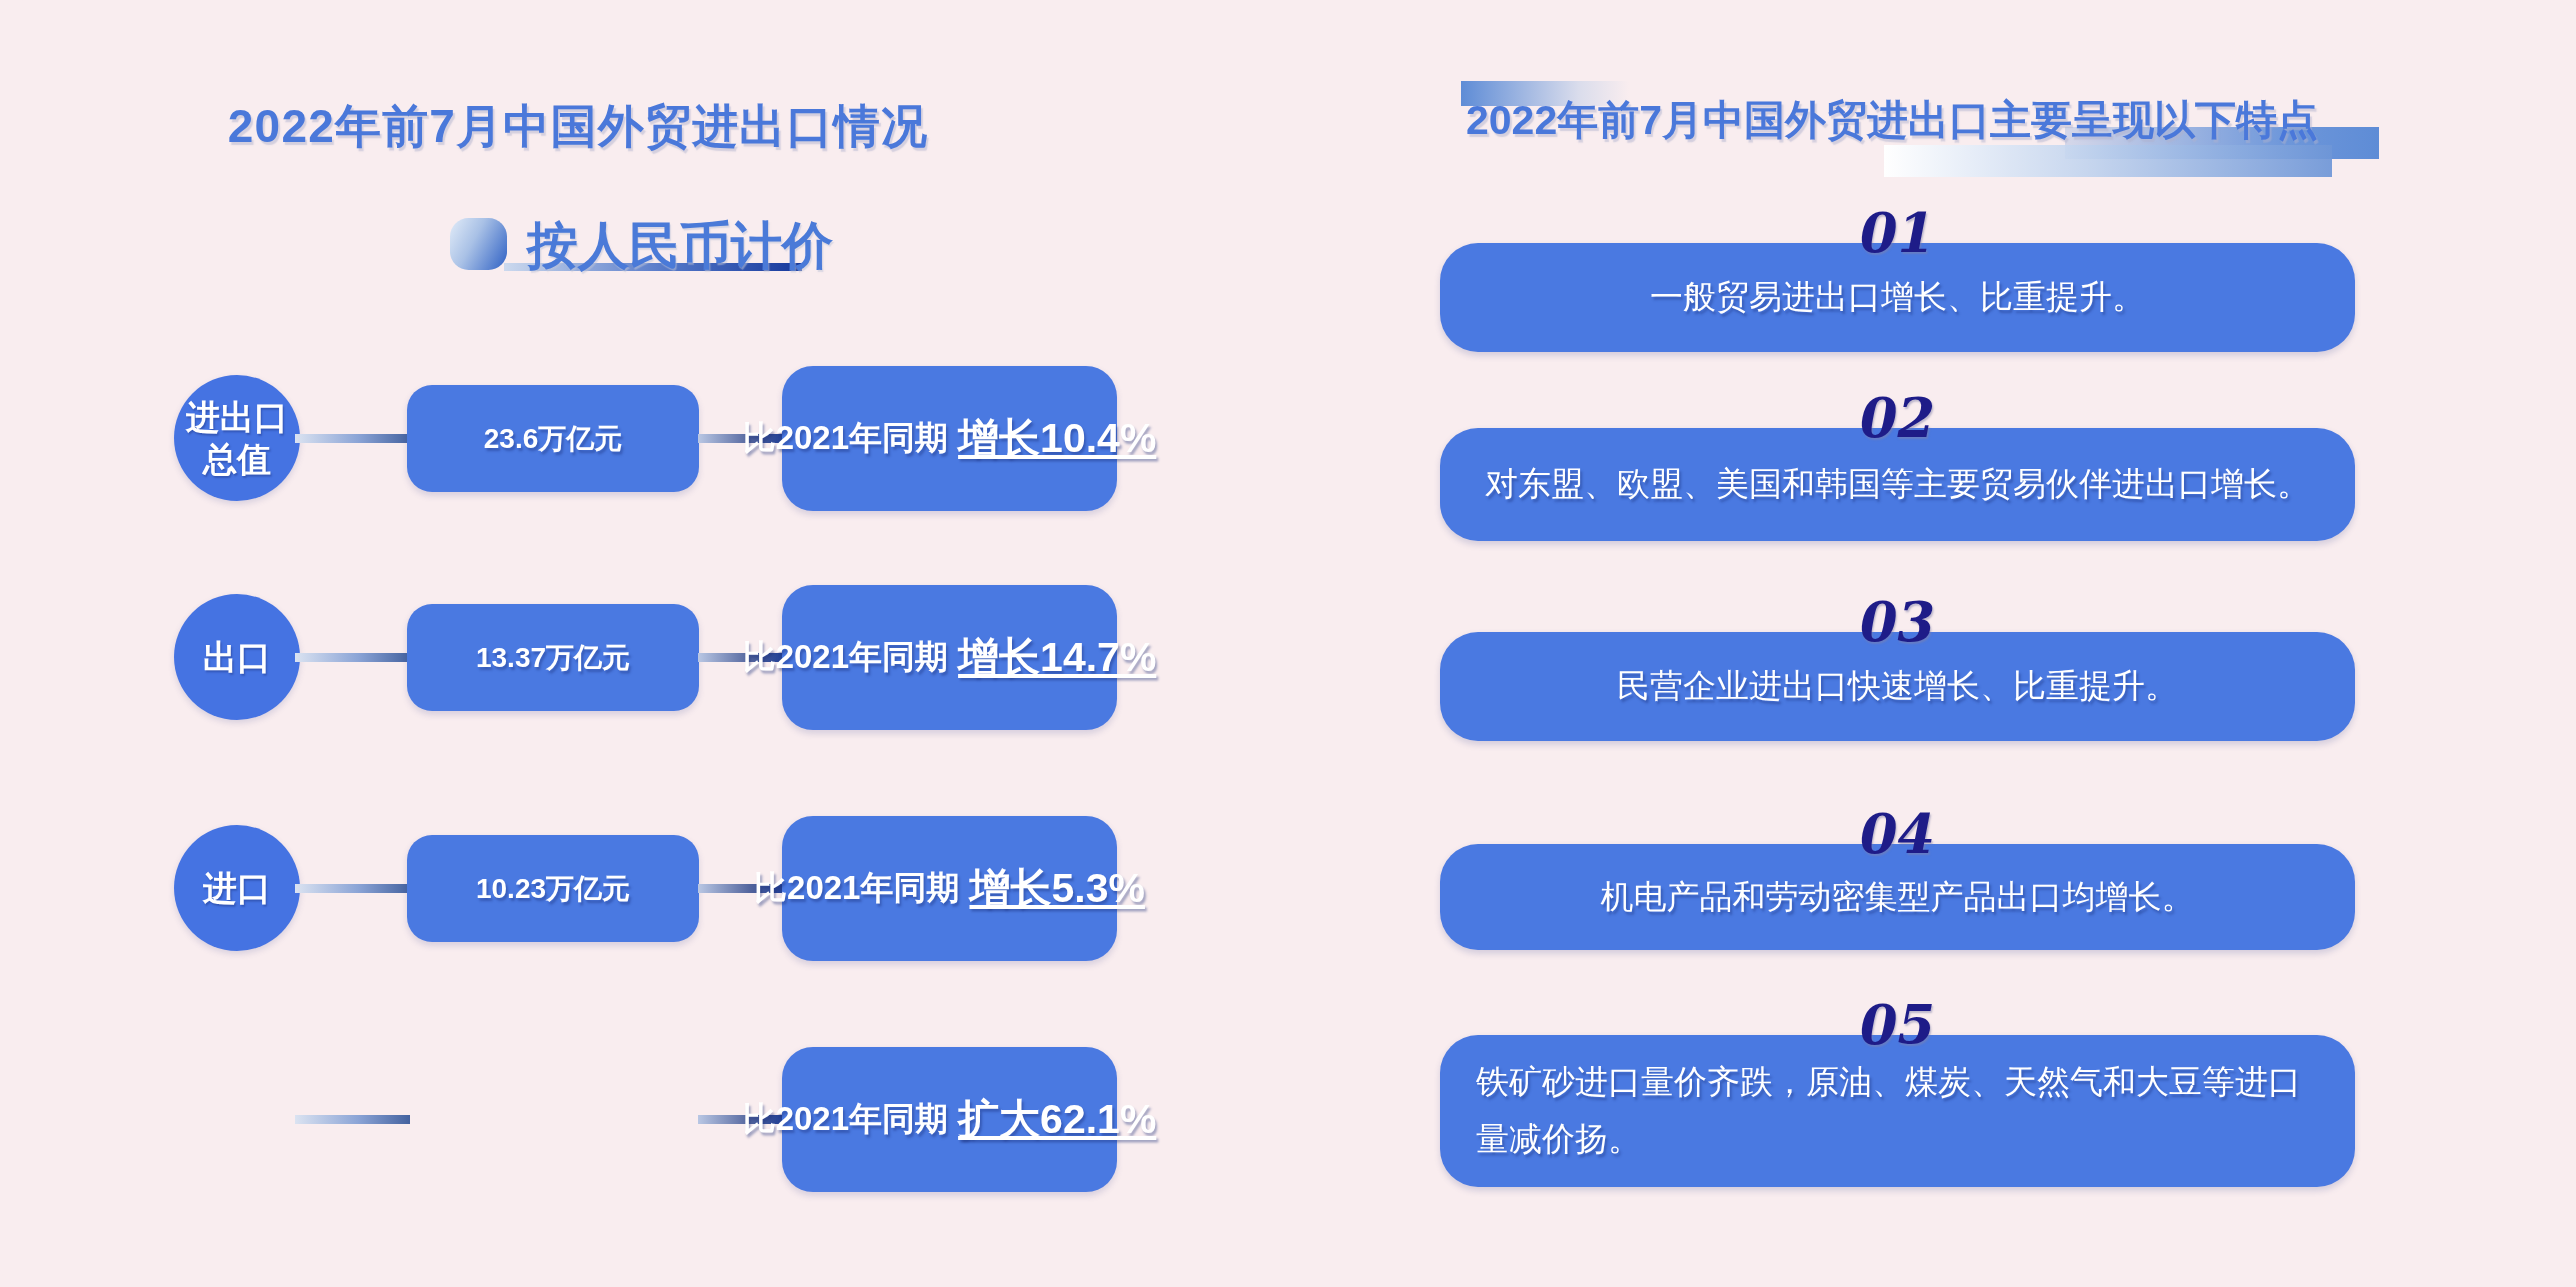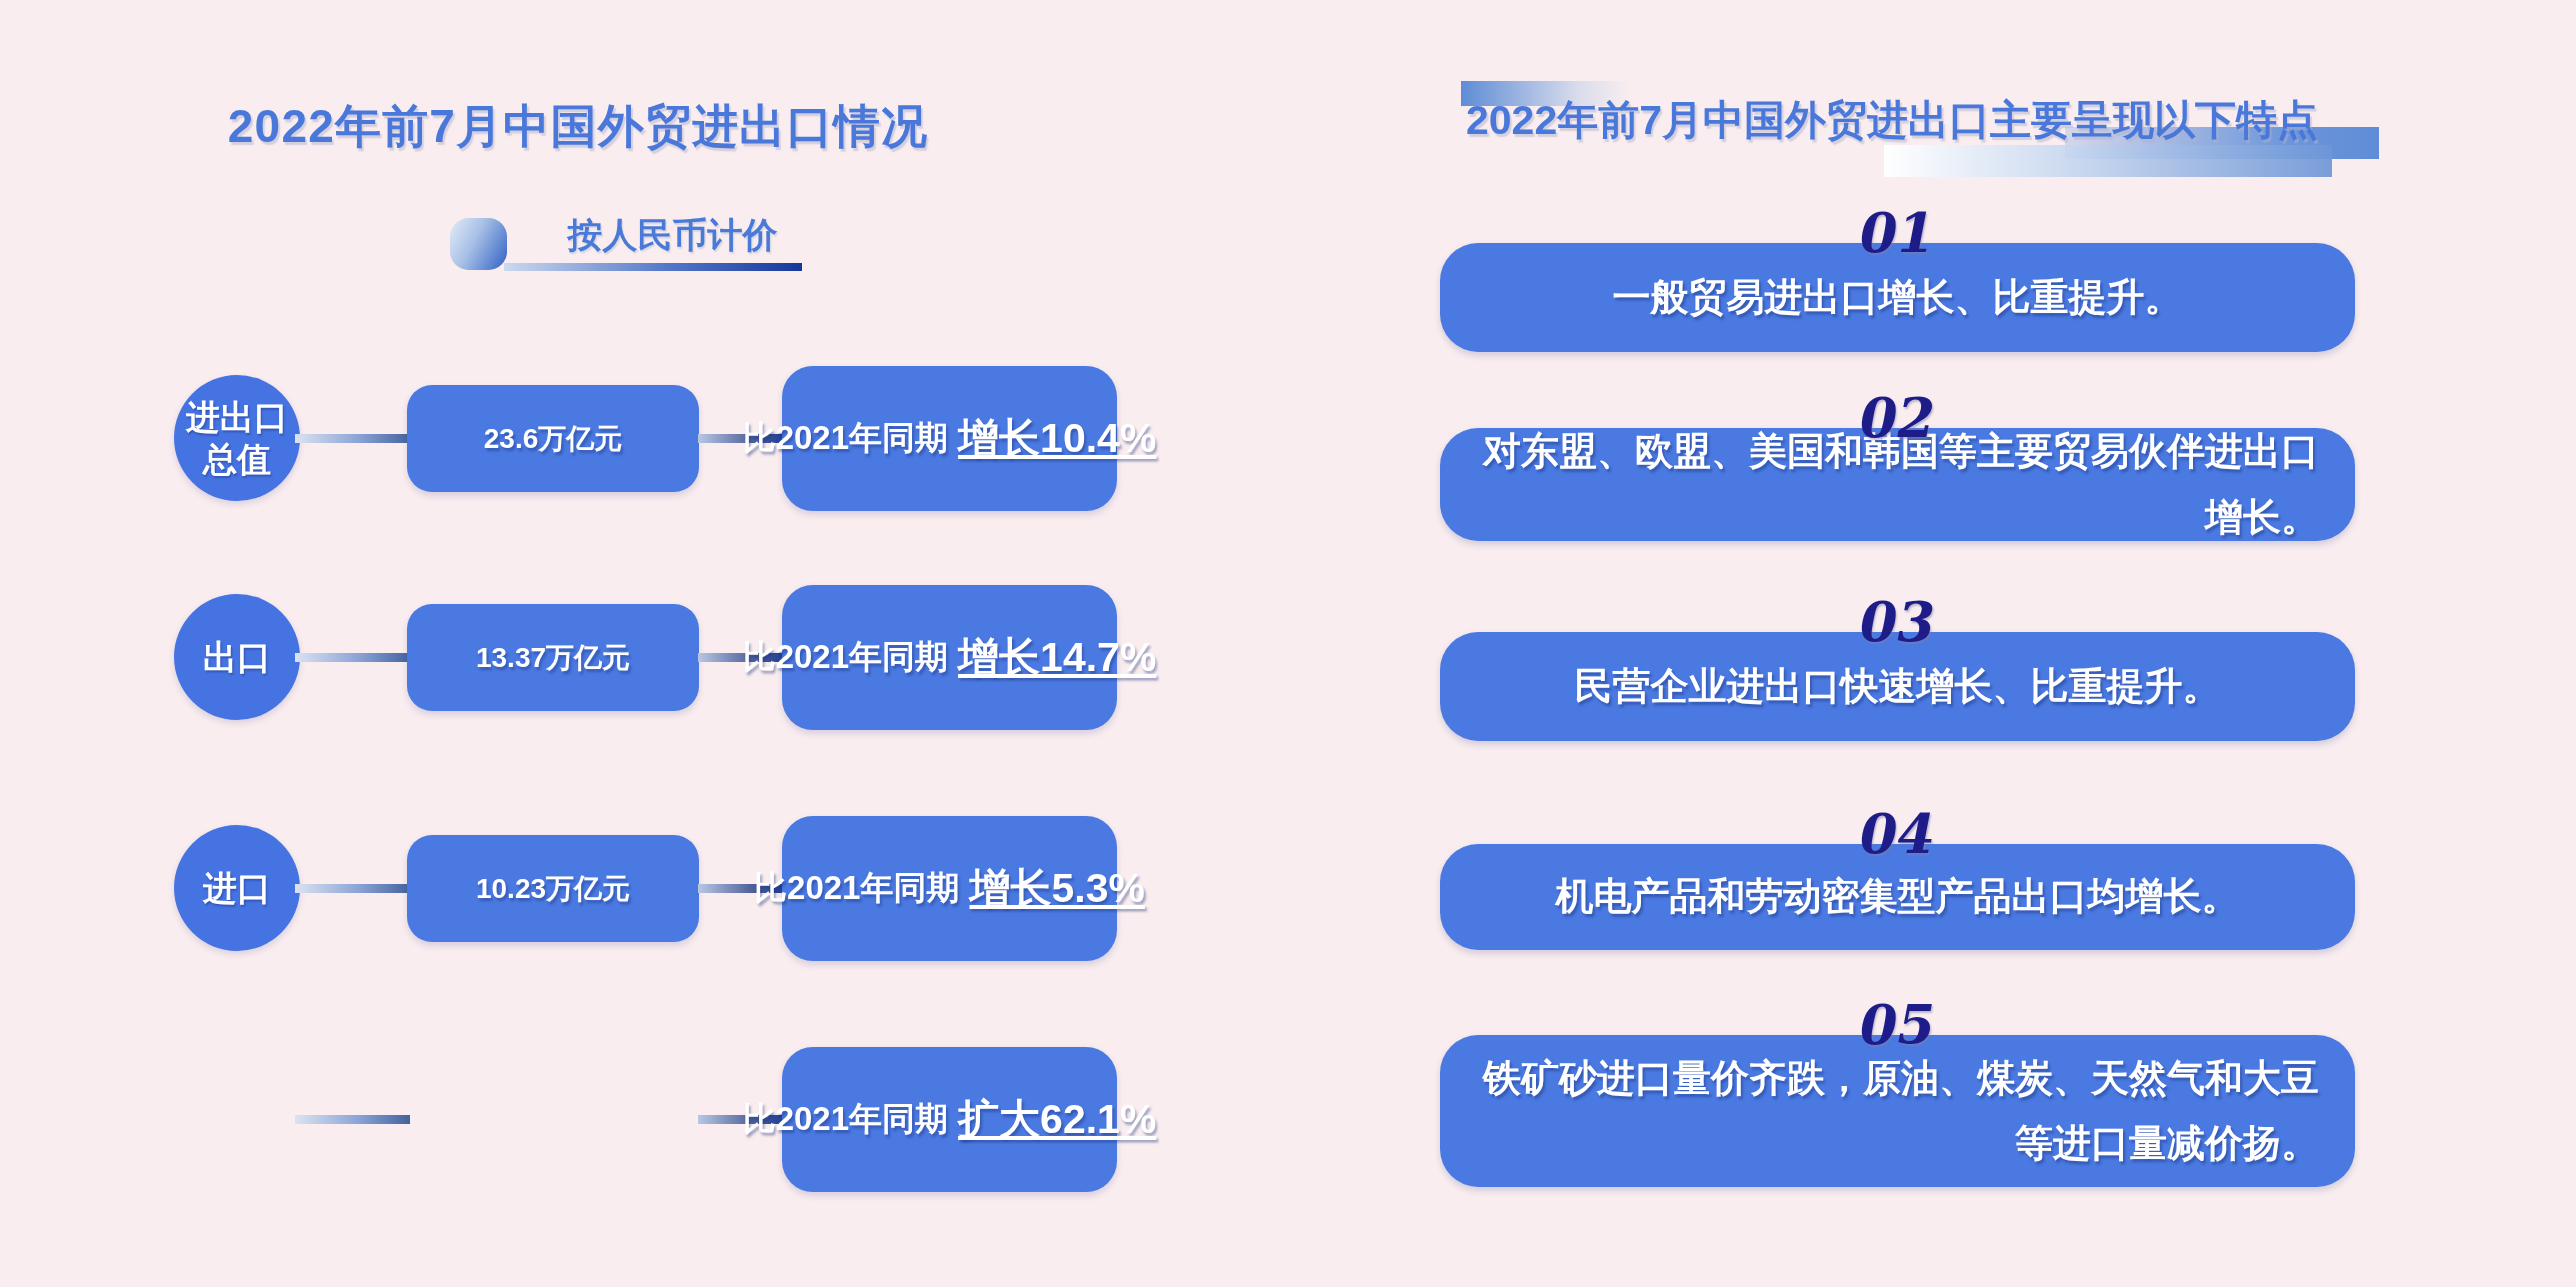--- a/index.html
+++ b/index.html
@@ -34,21 +34,21 @@
     position:absolute; left:0; top:1.9px; width:57px; height:52px;
     border-radius:18.5px;
     background:linear-gradient(118deg,#e2ecf8 0%,#a9c1e6 42%,#2e60c4 100%);
   }
   .subtitle-underline{
     position:absolute; left:54px; top:47px; width:298px; height:8px;
     background:linear-gradient(to right,#ccd9ee 0%,#5377c8 55%,#16389b 100%);
   }
   .subtitle-text{
     position:absolute; left:77px; top:-3.7px; width:291px;
-    font-size:35px; font-weight:bold; color:#4a7ad8;
+    font-size:51px; font-weight:bold; color:#4a7ad8;
     text-align:center; white-space:nowrap;
     text-shadow:1.2px 1.9px 1.2px rgba(190,195,215,.55);
   }
 
   .trade-row{ position:absolute; left:174px; width:946px; height:145px; }
   .trade-row.r1{ top:366px; }
   .trade-row.r2{ top:585px; }
   .trade-row.r3{ top:816px; }
   .trade-row.r4{ top:1047px; }
 
@@ -131,22 +131,22 @@
 
   .item-box{
     position:absolute; left:0; top:0; right:0; bottom:0;
     border-radius:38px;
     background:#4a79e1;
     display:flex; align-items:center; justify-content:center;
     box-shadow:0 3.1px 6.2px rgba(70,80,150,.2);
     z-index:1;
   }
   .item-text{
-    color:#fff; font-size:38px; font-weight:bold;
-    text-align:right; line-height:1.72;
+    color:#fff; font-size:33px; font-weight:normal;
+    text-align:left; line-height:1.72;
     padding:0 36px;
     text-shadow:1.9px 2.5px 2.5px rgba(25,45,120,.42);
   }
   .item-number{
     position:absolute; left:0; right:0; top:-37px;
     text-align:center;
     font-family:"DejaVu Serif", serif;
     font-style:italic; font-weight:800;
     font-size:54px; line-height:1;
     color:#1e1c88;

